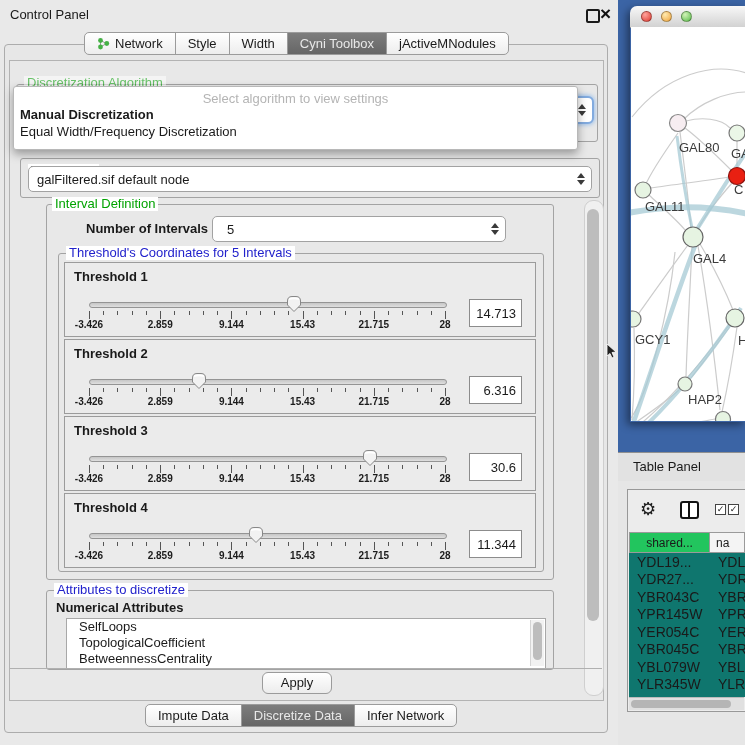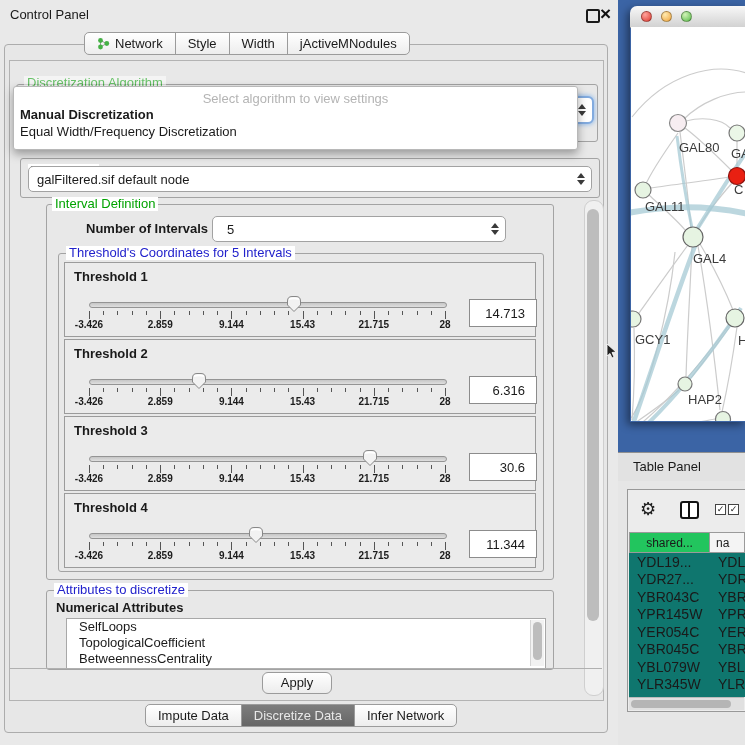--- a/index.html
+++ b/index.html
@@ -39,21 +39,21 @@
   #algo-popup .hint{text-align:center;color:#b4b4b4;font-size:13px;padding-top:4px;}
   .popup-item{font-size:13px;padding:1px 0 1px 6px;line-height:15px;}
   .popup-item.bold{font-weight:700;}
   
   .tpanel{background:#ebebeb;border:1px solid #9b9b9b;}
   .tpanel .tlabel{position:absolute;left:9px;top:6px;font-weight:700;font-size:13px;}
   .track{position:absolute;left:24px;top:39px;width:356px;height:4px;background:linear-gradient(#c6c6c6,#dfdfdf);border:1px solid #949494;border-radius:3px;}
   .thumb{position:absolute;top:32px;width:16px;height:18px;transform:translateX(-50%);}
   .tick{position:absolute;width:1px;background:#555;}
   .slabel{position:absolute;top:56px;font-size:10px;font-weight:700;color:#1c1c1c;transform:translateX(-50%);white-space:nowrap;}
-  .valbox{position:absolute;left:404px;top:36px;width:68px;height:28px;background:#fff;border:1px solid #8c8c8c;font-size:13px;text-align:right;line-height:28px;padding-right:11px;box-sizing:border-box;}
+  .valbox{position:absolute;left:404px;top:36px;width:53px;height:28px;background:#fff;border:1px solid #8c8c8c;font-size:13px;text-align:right;line-height:28px;padding-right:5px;box-sizing:border-box;}
   
   #attr-list{left:66px;top:618px;width:478px;height:49px;background:#fff;border:1px solid #a8a8a8;overflow:hidden;font-size:13px;}
   .list-item{padding-left:12px;line-height:16px;white-space:nowrap;}
   #attr-scroll{position:absolute;right:1px;top:1px;width:13px;height:46px;background:#f2f2f2;border-left:1px solid #d5d5d5;}
   #attr-thumb{position:absolute;left:2px;top:2px;width:9px;height:38px;background:#bdbdbd;border-radius:5px;}
   
   #main-scroll{left:584px;top:200px;width:18px;height:494px;background:#f0f0f0;border:1px solid #cfcfcf;border-radius:9px;}
   #main-thumb{position:absolute;left:2px;top:8px;width:12px;height:412px;background:#bdbdbd;border-radius:7px;}
   .btn{background:linear-gradient(#ffffff,#ececec);border:1px solid #9b9b9b;border-radius:6px;font-size:13px;text-align:center;}
   #apply-btn{left:262px;top:672px;width:68px;height:20px;line-height:20px;}
@@ -114,20 +114,23 @@
           <circle cx="3.5" cy="10" r="2.4" fill="#45b045"></circle>
           <circle cx="9.8" cy="6.5" r="2.4" fill="#45b045"></circle>
         </svg>
         <span>Network</span>
       </div>
       <div class="seg">
         <span>Style</span>
       </div>
       <div class="seg">
         <span>Width</span>
+      </div>
+      <div class="seg sel">
+        <span>Cyni Toolbox</span>
       </div>
       <div class="seg">
         <span>jActiveMNodules</span>
       </div>
     </div>
 
   <div class="abs group" style="left:16px;top:84px;width:580px;height:56px;"></div>
   <span class="abs group-label green" style="left:24px;top:76px;opacity:.55;">Discretization Algorithm</span>
   <div class="abs" id="algo-combo">
     <span class="arrows abs" style="right:0;top:6px;">

